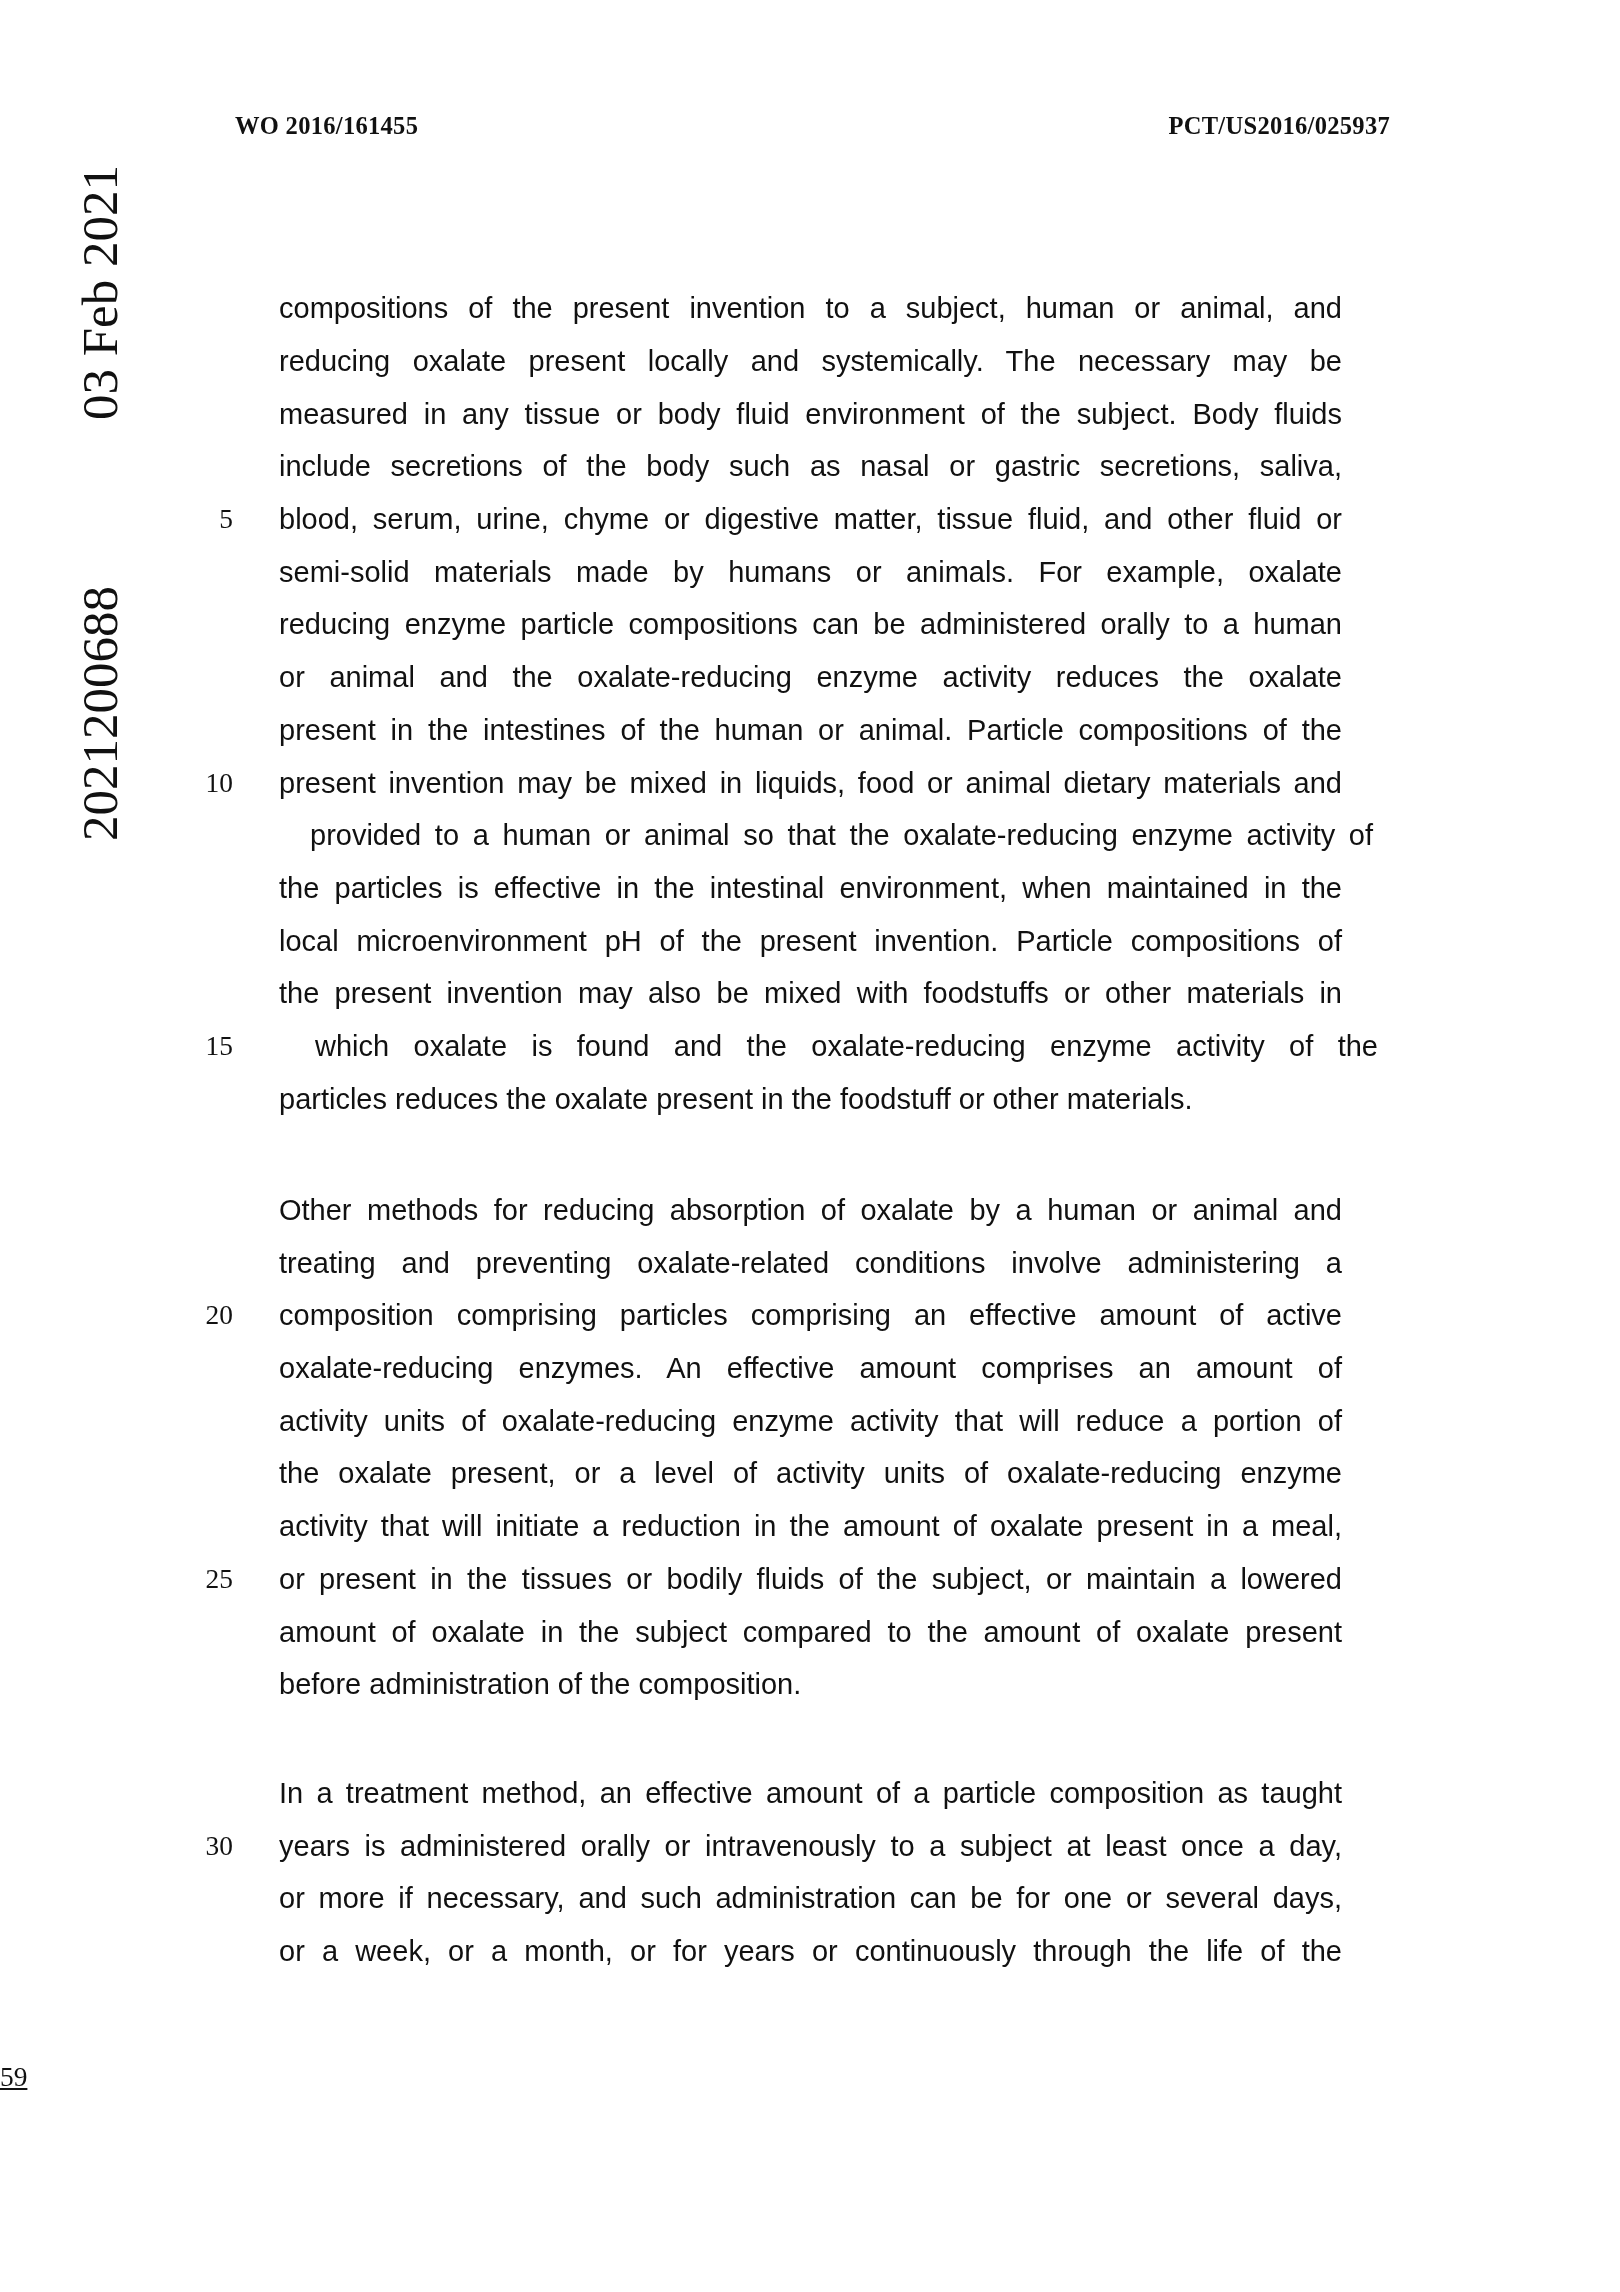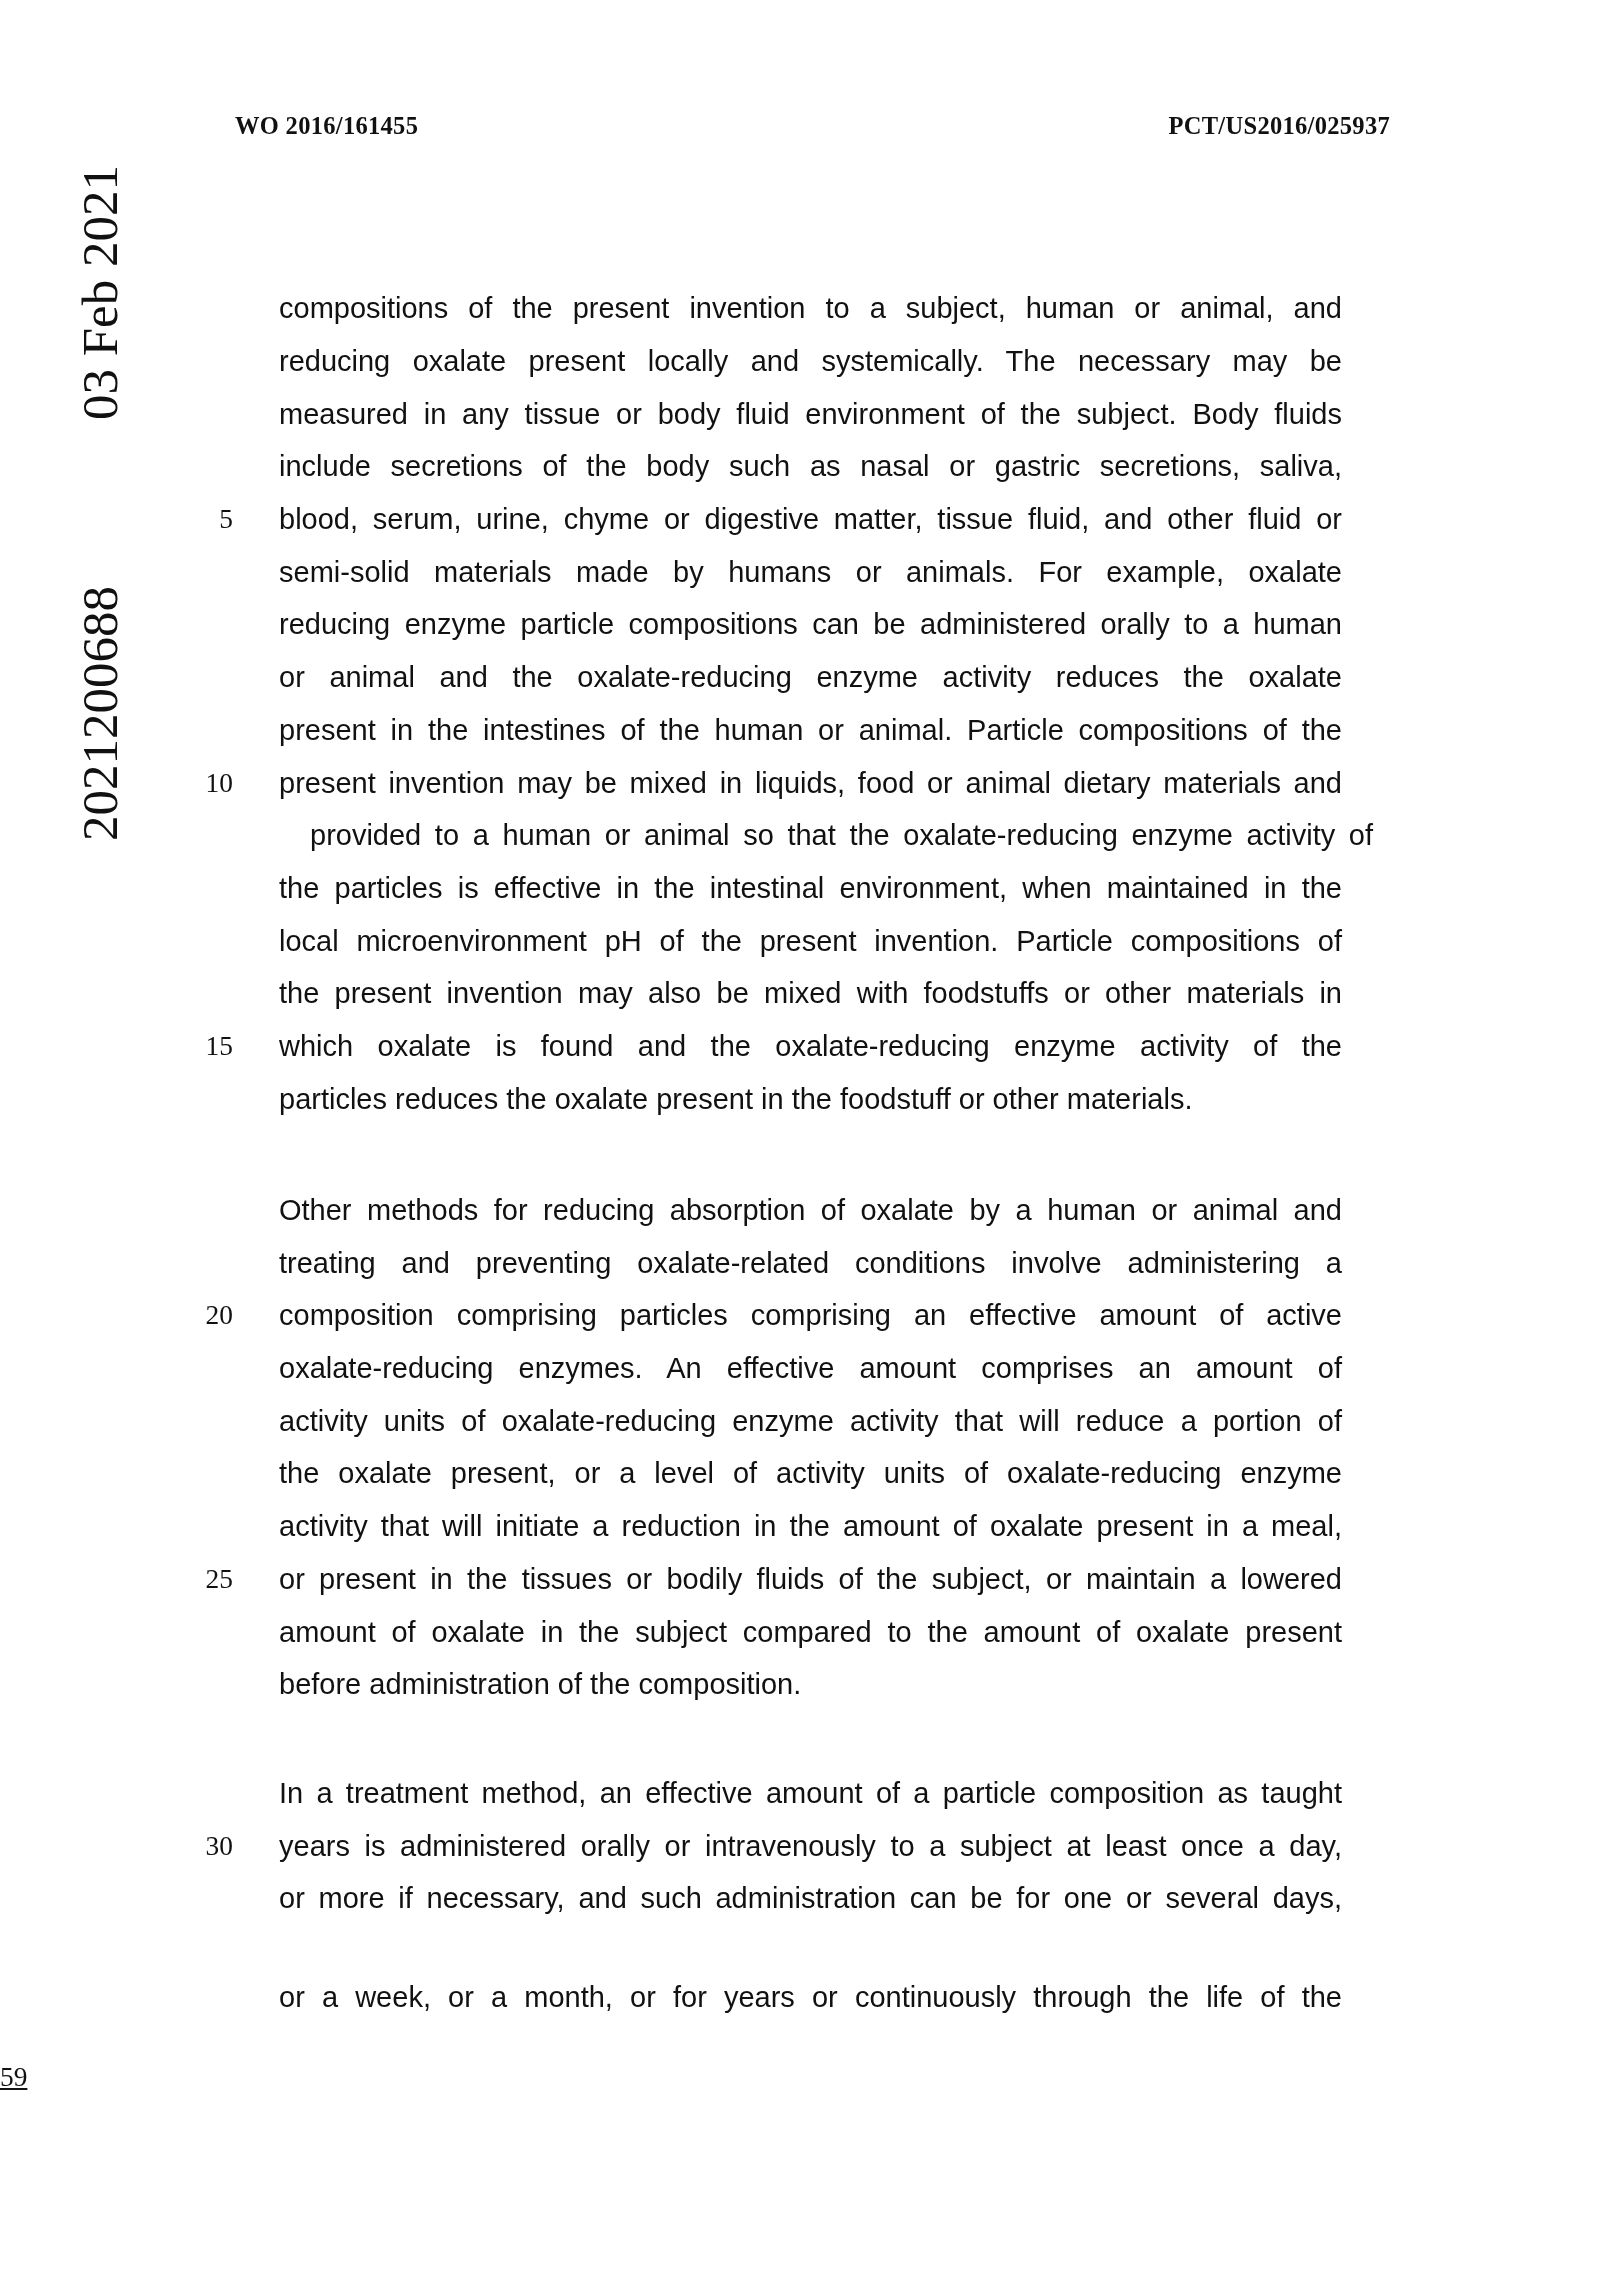--- a/index.html
+++ b/index.html
@@ -39,40 +39,40 @@
       <div class="line" style="top: 502px;">blood, serum, urine, chyme or digestive matter, tissue fluid, and other fluid or</div>
       <div class="line" style="top: 555px;">semi-solid materials made by humans or animals.  For example, oxalate</div>
       <div class="line" style="top: 607px;">reducing enzyme particle compositions can be administered orally to a human</div>
       <div class="line" style="top: 660px;">or animal and the oxalate-reducing enzyme activity reduces the oxalate</div>
       <div class="line" style="top: 713px;">present in the intestines of the human or animal.  Particle compositions of the</div>
       <div class="line" style="top: 766px;">present invention may be mixed in liquids, food or animal dietary materials and</div>
       <div class="line" style="top: 818px; margin-left: 31px;">provided to a human or animal so that the oxalate-reducing enzyme activity of</div>
       <div class="line" style="top: 871px;">the particles is effective in the intestinal environment, when maintained in the</div>
       <div class="line" style="top: 924px;">local microenvironment pH of the present invention.  Particle compositions of</div>
       <div class="line" style="top: 976px;">the present invention may also be mixed with foodstuffs or other materials in</div>
-      <div class="line" style="top: 1029px;">which oxalate is found and the oxalate-reducing enzyme activity of the</div>
+      <div class="line" style="top: 1029px; margin-left: 36px;">which oxalate is found and the oxalate-reducing enzyme activity of the</div>
       <div class="line last" style="top: 1082px;">particles reduces the oxalate present in the foodstuff or other materials.</div>
     </div>
     <div>
       <div class="line" style="top: 1193px;">Other methods for reducing absorption of oxalate by a human or animal and</div>
       <div class="line" style="top: 1246px;">treating and preventing oxalate-related conditions involve administering a</div>
       <div class="line" style="top: 1298px;">composition comprising particles comprising an effective amount of active</div>
       <div class="line" style="top: 1351px;">oxalate-reducing enzymes.  An effective amount comprises an amount of</div>
       <div class="line" style="top: 1404px;">activity units of oxalate-reducing enzyme activity that will reduce a portion of</div>
       <div class="line" style="top: 1456px;">the oxalate present, or a level of activity units of oxalate-reducing enzyme</div>
       <div class="line" style="top: 1509px;">activity that will initiate a reduction in the amount of oxalate present in a meal,</div>
       <div class="line" style="top: 1562px;">or present in the tissues or bodily fluids of the subject, or maintain a lowered</div>
       <div class="line" style="top: 1615px;">amount of oxalate in the subject compared to the amount of oxalate present</div>
       <div class="line last" style="top: 1667px;">before administration of the composition.</div>
     </div>
     <div>
       <div class="line" style="top: 1776px;">In a treatment method, an effective amount of a particle composition as taught</div>
       <div class="line" style="top: 1829px;">years is administered orally or intravenously to a subject at least once a day,</div>
       <div class="line" style="top: 1881px;">or more if necessary, and such administration can be for one or several days,</div>
-      <div class="line" style="top: 1980px;">or a week, or a month, or for years or continuously through the life of the</div>
+      <div class="line" style="top: 1934px;">or a week, or a month, or for years or continuously through the life of the</div>
     </div>
   </div>
 <div id="line-numbers">
     <div class="lnum" style="top: 502px;">5</div>
     <div class="lnum" style="top: 766px;">10</div>
     <div class="lnum" style="top: 1029px;">15</div>
     <div class="lnum" style="top: 1298px;">20</div>
     <div class="lnum" style="top: 1562px;">25</div>
     <div class="lnum" style="top: 1829px;">30</div>
   </div>

